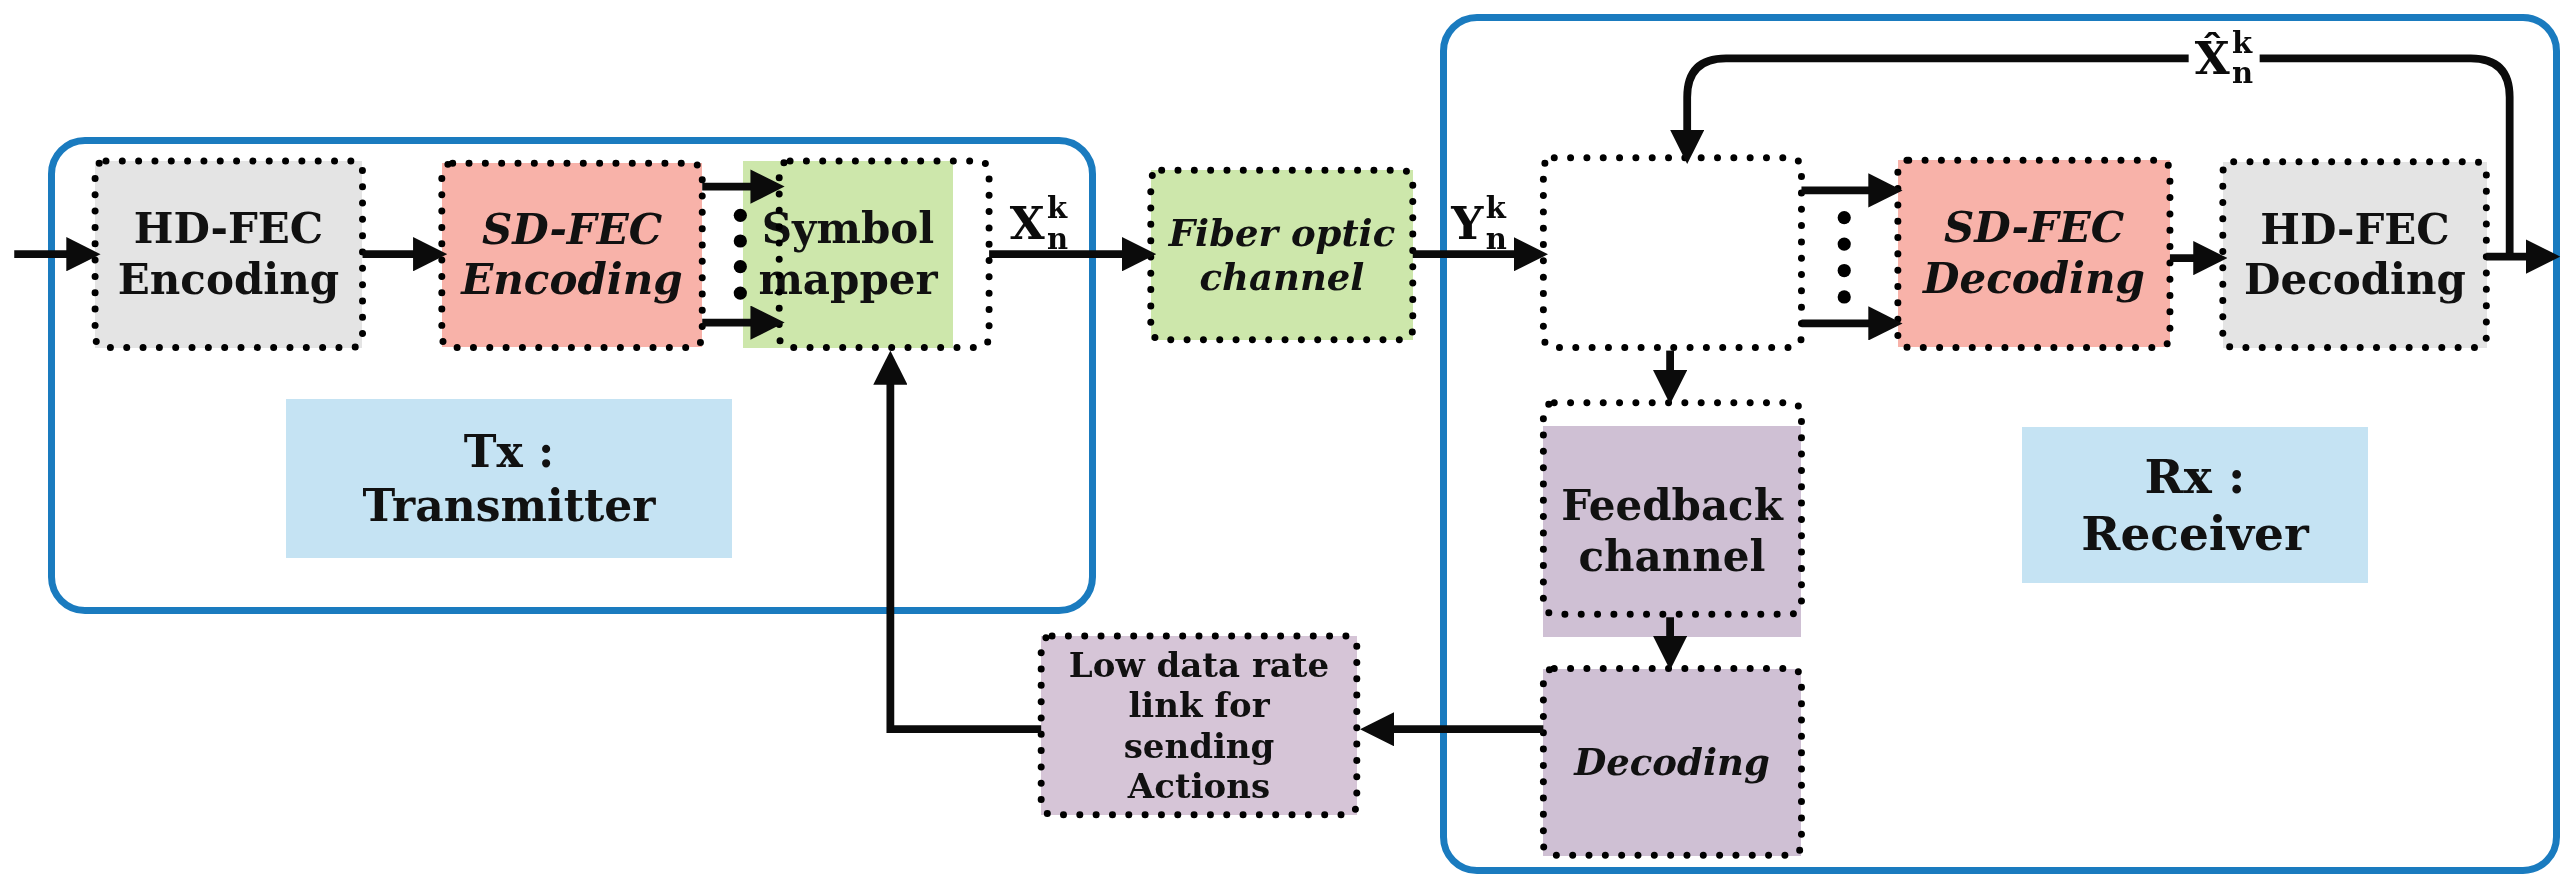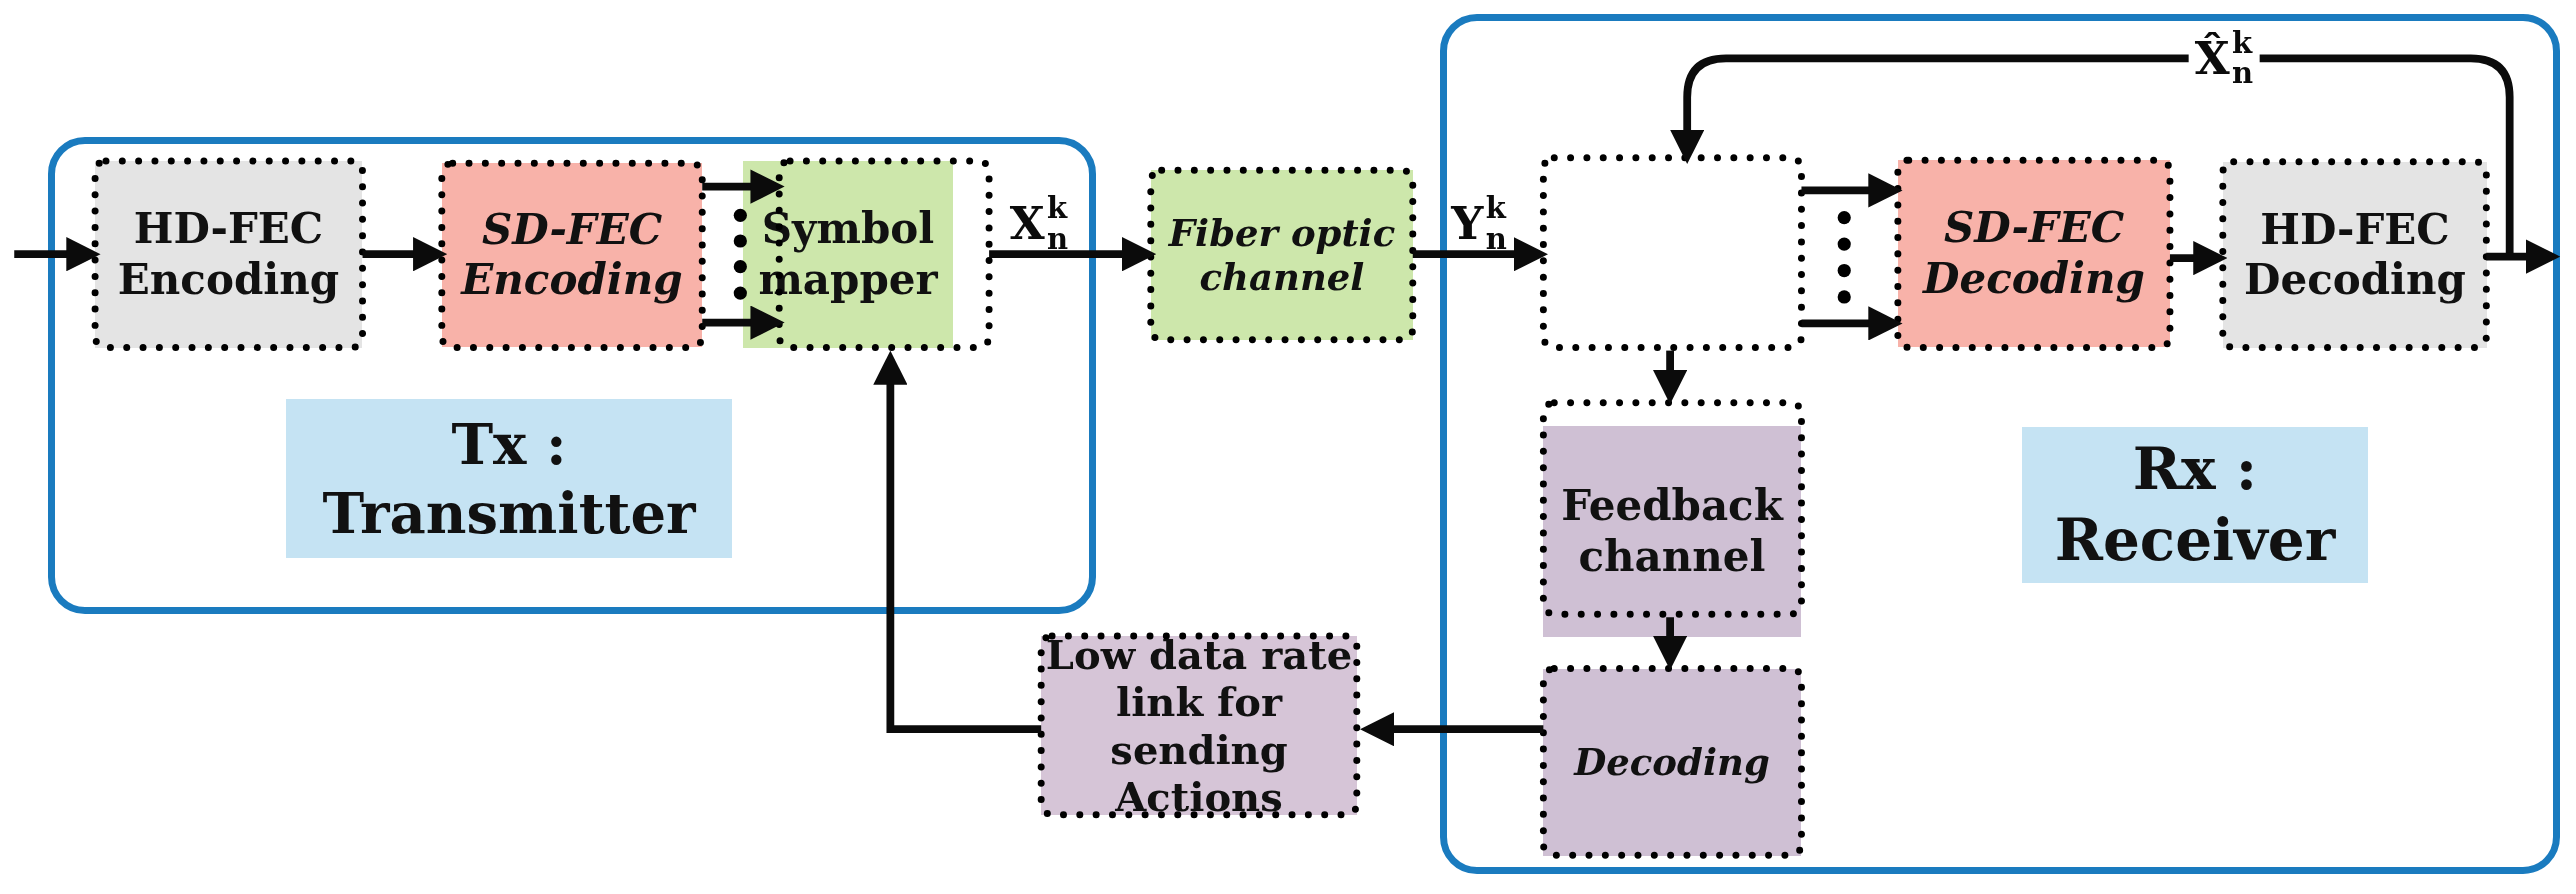--- a/index.html
+++ b/index.html
@@ -40,23 +40,23 @@
   .sig .base{font-size:45px;line-height:1;}
   .sig .ss{
     display:inline-flex;flex-direction:column;align-items:flex-start;
     font-size:29px;line-height:.92;margin-left:2.3px;
   }
   .sig .ss .sup{display:block;margin-bottom:3.9px;}
   .sig .ss .sub{display:block;}
   .sig.boxed{background:#ffffff;padding:1.6px 6.2px;}
   .fs46{font-size:42px;}
   .fs48{font-size:37px;font-style:italic;}
-  .fs44{font-size:40px;line-height:1.18;}
-  .fs62{font-size:56px;}
-  .fs60{font-size:58px;}
+  .fs44{font-size:34px;line-height:1.18;}
+  .fs62{font-size:44px;}
+  .fs60{font-size:47px;}
 </style>
 </head>
 <body>
 
 <div class="stage">
 
   <div class="container" style="left:48px;top:137px;width:1048px;height:477px;"></div>
 
   <div class="container" style="left:1440px;top:14px;width:1120px;height:860px;"></div>
 

